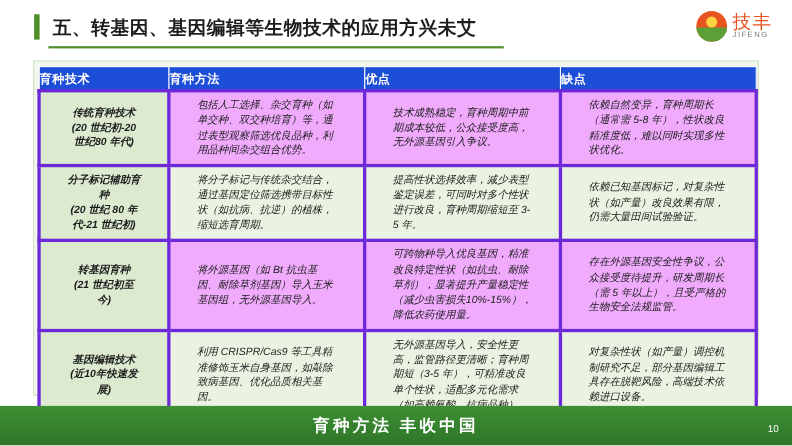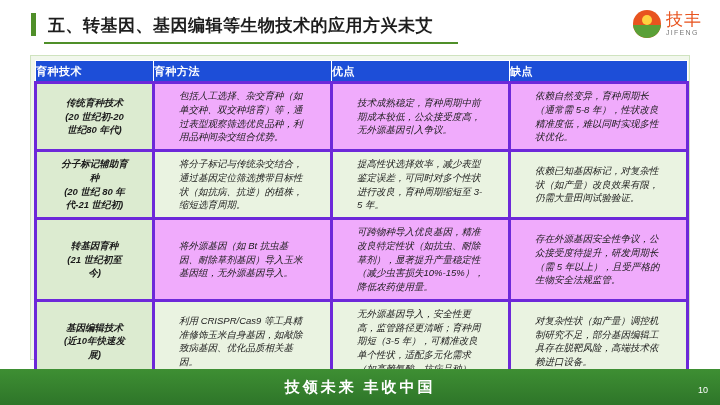--- a/index.html
+++ b/index.html
@@ -222,17 +222,17 @@
         <tr class="alt">
           <td class="c0">基因编辑技术<br>(近10年快速发展)</td>
           <td class="c1">利用 CRISPR/Cas9 等工具精准修饰玉米自身基因，如敲除致病基因、优化品质相关基因。</td>
           <td class="c2">无外源基因导入，安全性更高，监管路径更清晰；育种周期短（3-5 年），可精准改良单个性状，适配多元化需求（如高赖氨酸、抗病品种）。</td>
           <td class="c3">对复杂性状（如产量）调控机制研究不足，部分基因编辑工具存在脱靶风险，高端技术依赖进口设备。</td>
         </tr>
       </tbody>
   </table>
 
   <div class="footer">
-    <div class="footer-slogan">技领未来 丰收中国</div>
+    <div class="footer-slogan">育种方法 丰收中国</div>
     <div class="page-num">10</div>
   </div>
 
 </div>
 
 </body></html>

